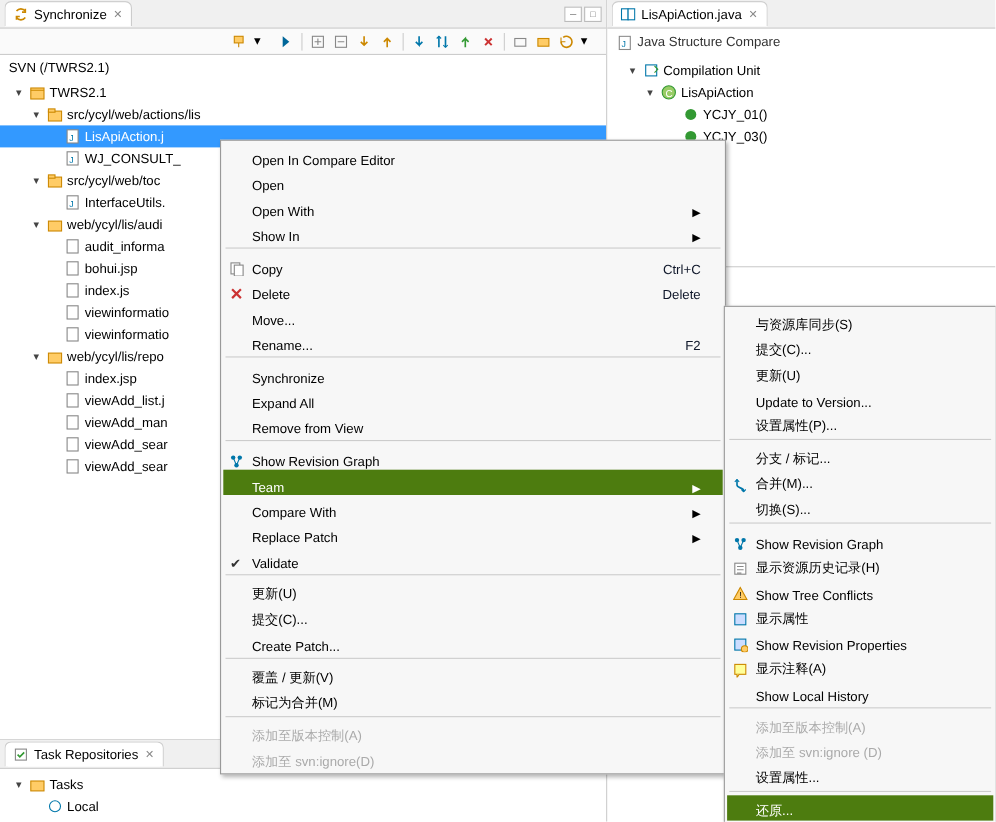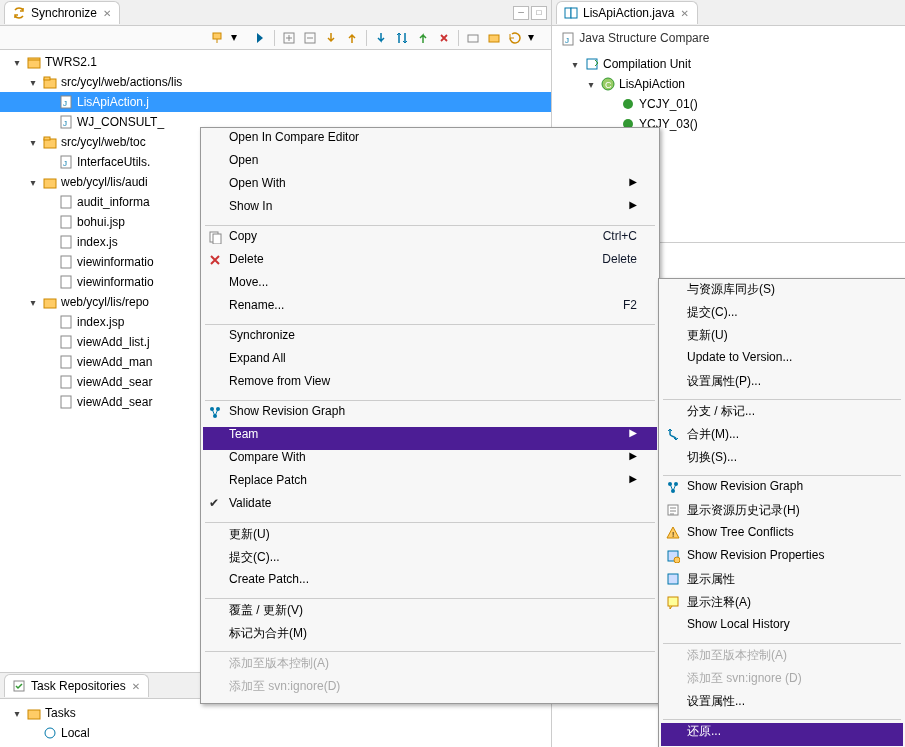--- a/index.html
+++ b/index.html
@@ -32,22 +32,22 @@
 .task-body { padding: 4px; }
 
 .structure-head { padding: 5px 8px; font-size: 12px; color: #333; }
 .structure-tree { padding: 2px 0; }
 
 .compare-tab { border-top: 1px solid #ccc; }
 .compare-lbl { padding: 3px 8px; color: #666; text-decoration: underline; }
 .pin { color: #888; margin-left: 3px; font-size: 11px; }
 
 .ctx-menu { position: absolute; background: #f7f7f7; border: 1px solid #999; box-shadow: 2px 2px 4px rgba(0,0,0,0.3); z-index: 100; padding: 2px; min-width: 240px; }
-.ctx-item { display: flex; align-items: flex-start; height: 23px; padding: 0 20px 0 26px; gap: 6px; position: relative; font-size: 12px; }
-.ctx-item.hi { background: #4c1d95; color: #fff; }
+.ctx-item { display: flex; align-items: flex-end; height: 23px; padding: 0 20px 0 26px; gap: 6px; position: relative; font-size: 12px; }
+.ctx-item.hi { background: #4d7c0f; color: #fff; }
 .ctx-item.disabled { color: #aaa; }
 .ctx-sep { height: 1px; background: #ccc; margin: 3px 2px; }
 .ctx-item .shortcut { margin-left: auto; padding-left: 20px; color: #0f172a; }
 .ctx-item .sub { margin-left: auto; font-size: 10px; }
 .ctx-icon { position: absolute; left: 4px; width: 16px; height: 16px; display: inline-flex; align-items: center; justify-content: center; font-size: 11px; }
 .ctx-check { position: absolute; left: 6px; color: #333; font-size: 12px; }
 
 #menu1 { top: 127px; left: 200px; width: 460px; }
 #menu2 { top: 278px; left: 658px; width: 248px; }
 
@@ -150,20 +150,21 @@
         </span>
       <span class="tbtn">
           <svg width="16" height="16">
             <path d="M5 4a5 5 0 1 1-2 4" stroke="#c80" fill="none" stroke-width="1.5"></path>
             <path d="M3 4v4h4" stroke="#c80" fill="none"></path>
           </svg>
         </span>
       <span class="tbtn">▾</span>
     </div>
 
+    <div class="path-line">SVN (/TWRS2.1)</div>
 
     <div class="tree">
       <div class="tree-item">
           <span class="indent" style="width:8px"></span>
           <span class="arrow">▾</span>
           <span class="ticon">
             <svg width="14" height="14">
               <rect x="1" y="3" width="12" height="10" fill="#fc6" stroke="#c80"></rect>
               <path d="M1 5h12" stroke="#c80"></path>
             </svg>
@@ -627,32 +628,32 @@
           <path d="M7 1l6 11H1z" fill="#fc6" stroke="#c80"></path>
           <text x="6" y="11" font-size="8">!</text>
         </svg>
       </span>
       <span>Show Tree Conflicts</span>
     </div>
     <div class="ctx-item">
       <span class="ctx-icon">
         <svg width="14" height="14">
           <rect x="2" y="2" width="10" height="10" fill="#cdf" stroke="#07a"></rect>
+        </svg>
+      </span>
+      <span>显示属性</span>
+    </div>
+    <div class="ctx-item">
+      <span class="ctx-icon">
+        <svg width="14" height="14">
+          <rect x="2" y="2" width="10" height="10" fill="#cdf" stroke="#07a"></rect>
           <circle cx="11" cy="11" r="3" fill="#fc6" stroke="#c80"></circle>
         </svg>
       </span>
       <span>Show Revision Properties</span>
-    </div>
-    <div class="ctx-item">
-      <span class="ctx-icon">
-        <svg width="14" height="14">
-          <rect x="2" y="2" width="10" height="10" fill="#cdf" stroke="#07a"></rect>
-        </svg>
-      </span>
-      <span>显示属性</span>
     </div>
     <div class="ctx-item">
       <span class="ctx-icon">
         <svg width="14" height="14">
           <rect x="2" y="2" width="10" height="9" fill="#ff9" stroke="#c80"></rect>
           <path d="M6 11l-2 3v-3" fill="#ff9" stroke="#c80"></path>
         </svg>
       </span>
       <span>显示注释(A)</span>
     </div>

